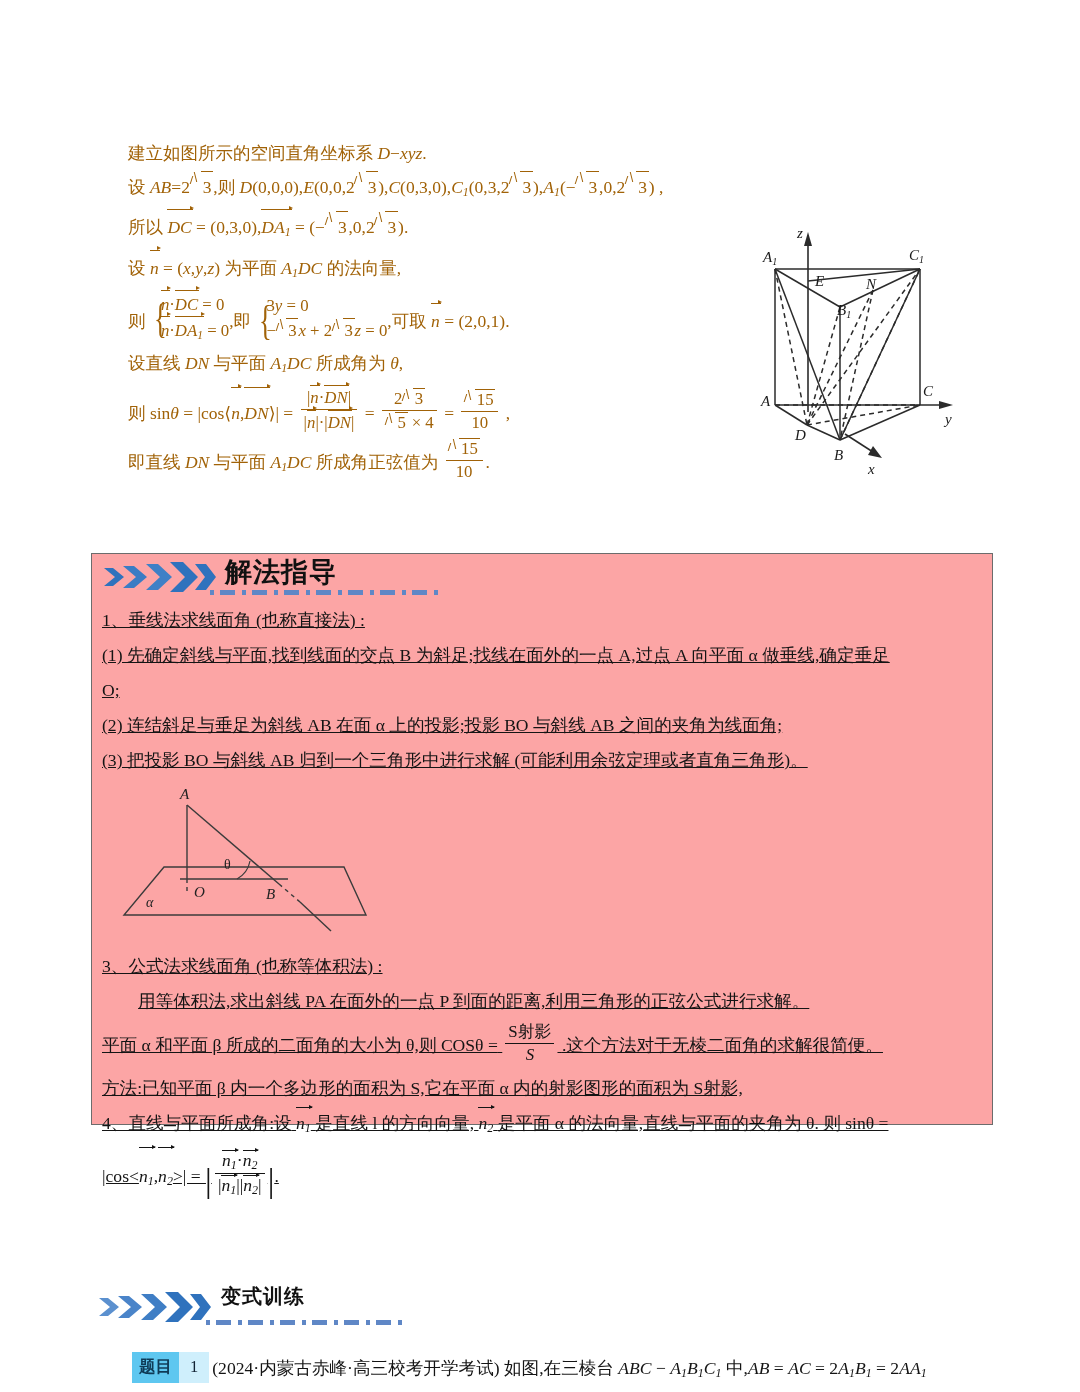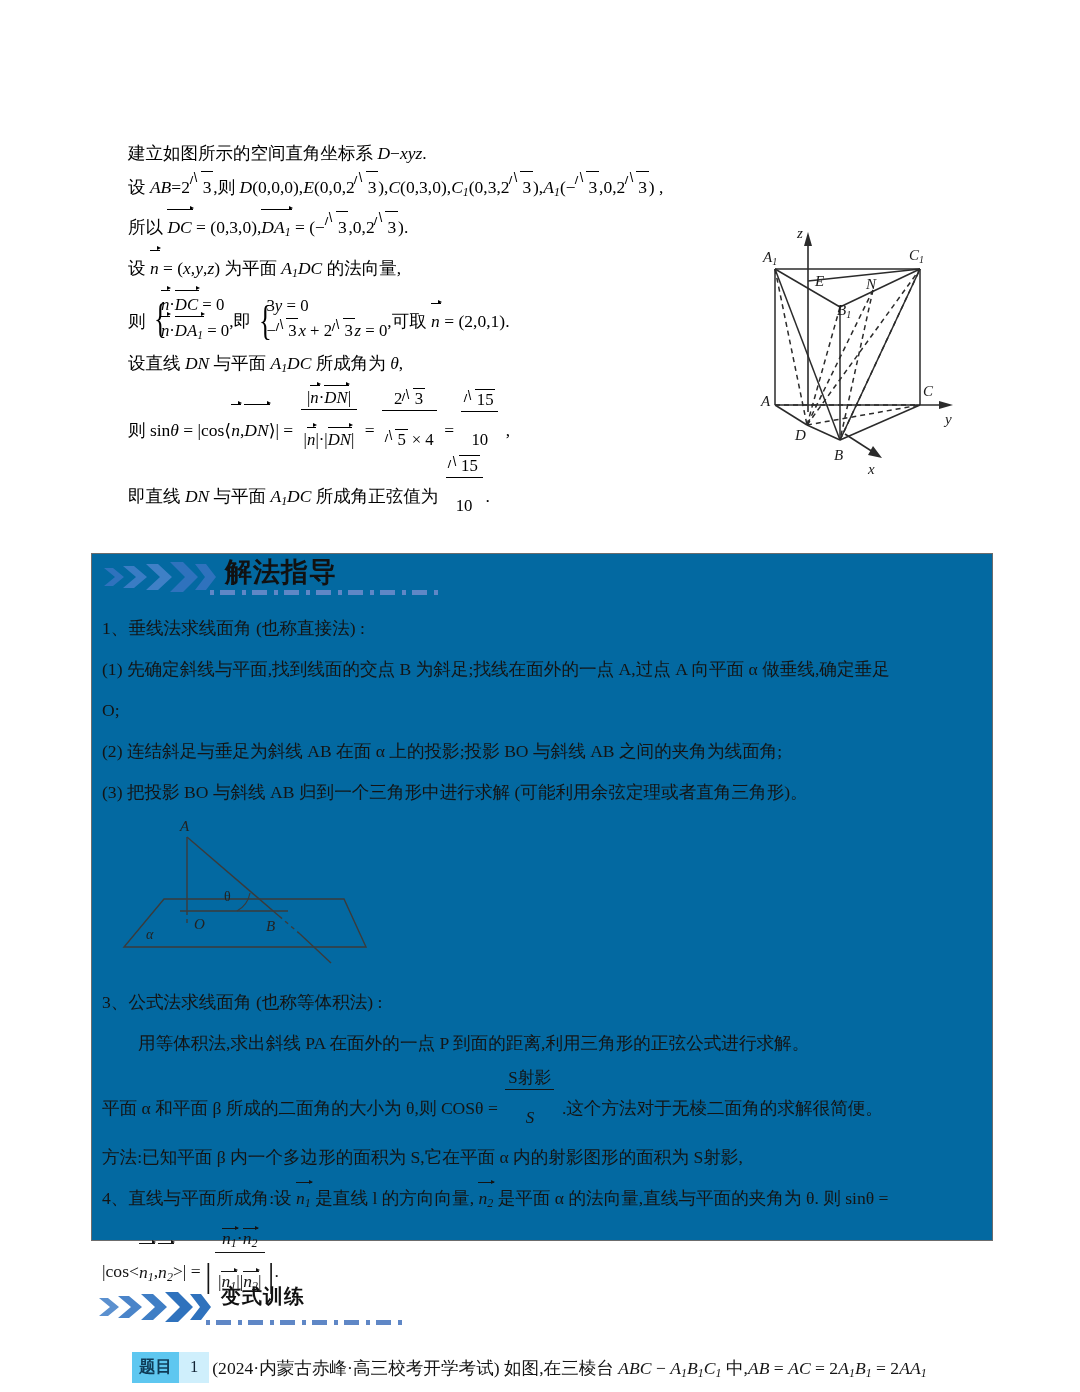--- a/index.html
+++ b/index.html
@@ -16,21 +16,21 @@
     overflow: hidden;
   }
   .page { position: absolute; inset: 0; }
 
   
   .solution {
     position: absolute;
     left: 128px;
     top: 138px;
     width: 620px;
-    color: #000000;
+    color: #a16207;
     font-size: 17.5px;
     line-height: 31px;
   }
   .sol-line { white-space: nowrap; margin-bottom: 2px; }
   .mi { font-style: italic; font-family: "Liberation Serif", serif; }
   .sub { font-size: 0.68em; vertical-align: -0.28em; font-style: italic; }
 
   
   .sqrt { display: inline-block; position: relative; padding-left: 0.62em; }
   .sqrt::before {
@@ -87,45 +87,45 @@
   
   .frac {
     display: inline-block;
     vertical-align: -0.52em;
     text-align: center;
     line-height: 1.18;
     margin: 0 0.18em;
     font-size: 0.96em;
   }
   .frac > .num { display: block; padding: 0 3px 1px 3px; }
-  .frac > .den { display: block; padding: 18px 3px 0 3px; border-top: 1.1px solid currentColor; }
+  .frac > .den { display: block; padding: 1px 3px 0 3px; border-top: 1.1px solid currentColor; }
 
   
   .sys { display: inline-block; vertical-align: -0.48em; position: relative; padding-left: 11px; }
   .sys > .brace {
     position: absolute; left: 0; top: 50%;
     transform: translateY(-50%) scaleX(0.62);
     font-size: 2.45em; line-height: 0.86; font-family: "Liberation Serif", serif;
   }
   .sys > .rows { display: inline-block; line-height: 1.42; font-size: 0.96em; }
   .sys .row { display: block; white-space: nowrap; }
 
   
   .figure-prism { position: absolute; left: 745px; top: 212px; }
 
   
   .guide-box {
     position: absolute;
     left: 91px;
     top: 553px;
     width: 902px;
-    height: 688px;
+    height: 572px;
     border: 1.6px solid #6c6c6c;
     box-sizing: border-box;
-    background: #0369a1;
+    background: #fca5a5;
   }
 
   .section-head {
     position: relative;
     height: 50px;
   }
   .chev-wrap { position: absolute; left: 12px; top: 6px; }
   .sec-title {
     position: absolute;
     left: 133px; top: 0px;
@@ -147,21 +147,21 @@
     top: 0; height: 4.5px;
     background: #5f87c6;
   }
 
   .body-text {
     font-size: 17.6px;
     line-height: 33px;
     color: #141414;
     padding: 0 14px 0 10px;
   }
-  .body-text p { margin: 8px 0 2px 0; }
+  .body-text p { margin: 0 0 2px 0; text-decoration: underline; }
   .indent { text-indent: 2.05em; }
 
   
   .figure-plane { margin: 6px 0 4px 14px; }
 
   
   .train-head {
     position: absolute;
     left: 91px;
     top: 1288px;

